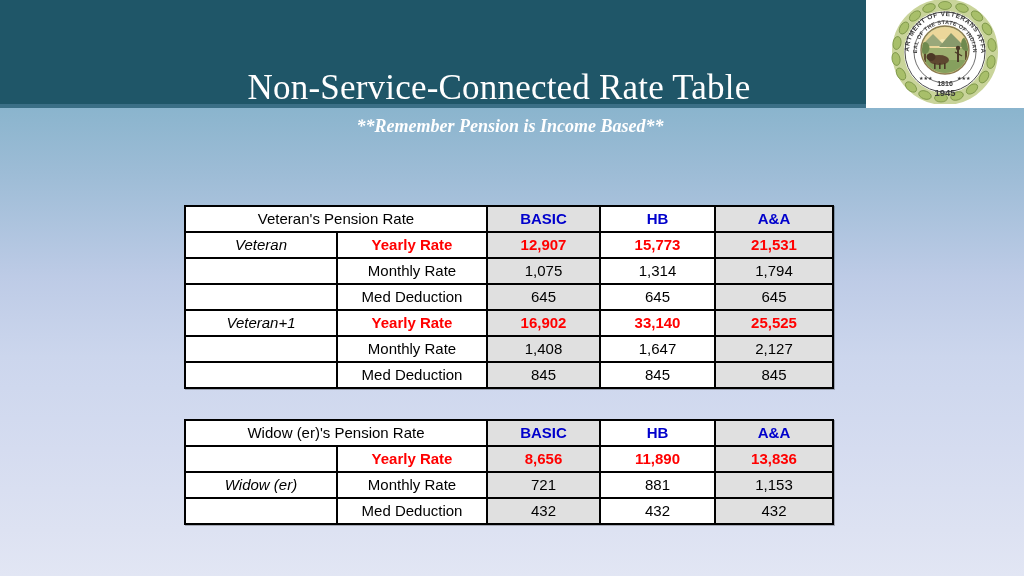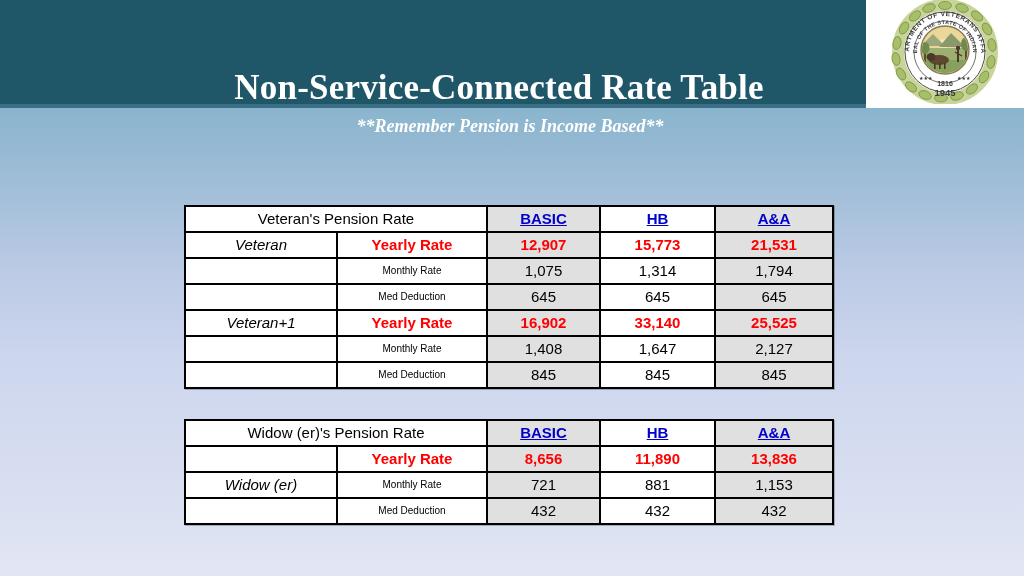--- a/index.html
+++ b/index.html
@@ -68,21 +68,20 @@
     width: 1024px;
     text-align: center;
     font-family: "Liberation Serif", serif;
     font-size: 35px;
     line-height: 40px;
     color: #ffffff;
     letter-spacing: 0.2px;
     padding-right: 26px;
     box-sizing: border-box;
     white-space: nowrap;
-    font-weight: bold;
   }
 
   .page-subtitle {
     position: absolute;
     left: 0;
     top: 115px;
     width: 1024px;
     text-align: center;
     font-family: "Liberation Serif", serif;
     font-style: italic;
@@ -128,28 +127,27 @@
   }
 
   td.title-cell {
     font-size: 15px;
     background: #ffffff;
   }
   td.colhead {
     font-weight: bold;
     color: #0000cc;
     font-size: 15px;
-    text-decoration: underline;
   }
   td.group-label {
     font-style: italic;
     font-size: 15px;
   }
   td.rowlabel {
-    font-size: 10px;
+    font-size: 15px;
   }
   td.rowlabel-yearly {
     font-weight: bold;
     color: #ff0000;
     font-size: 15px;
   }
   td.val {
     font-size: 15px;
   }
   td.val-yearly {

